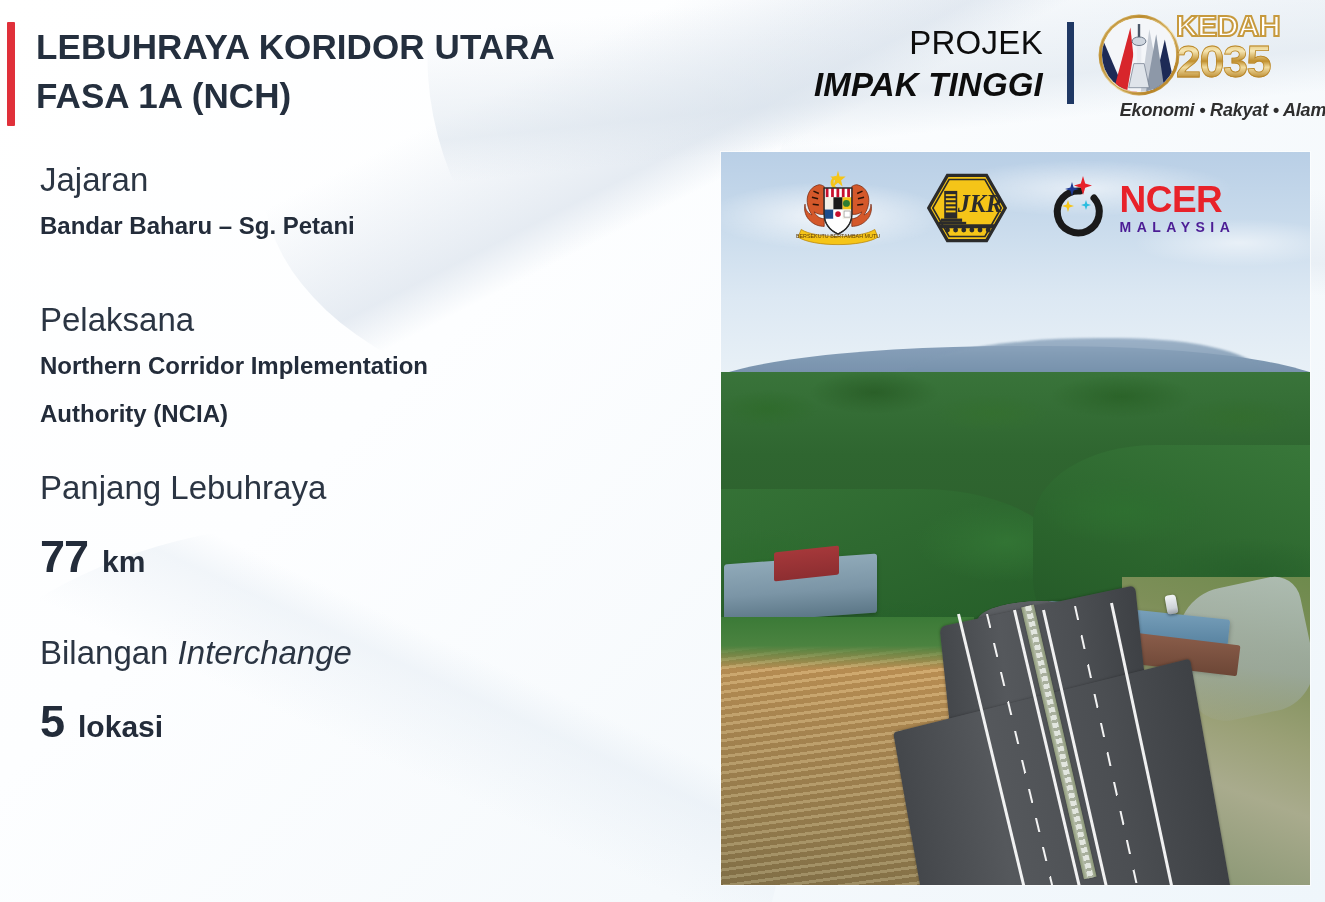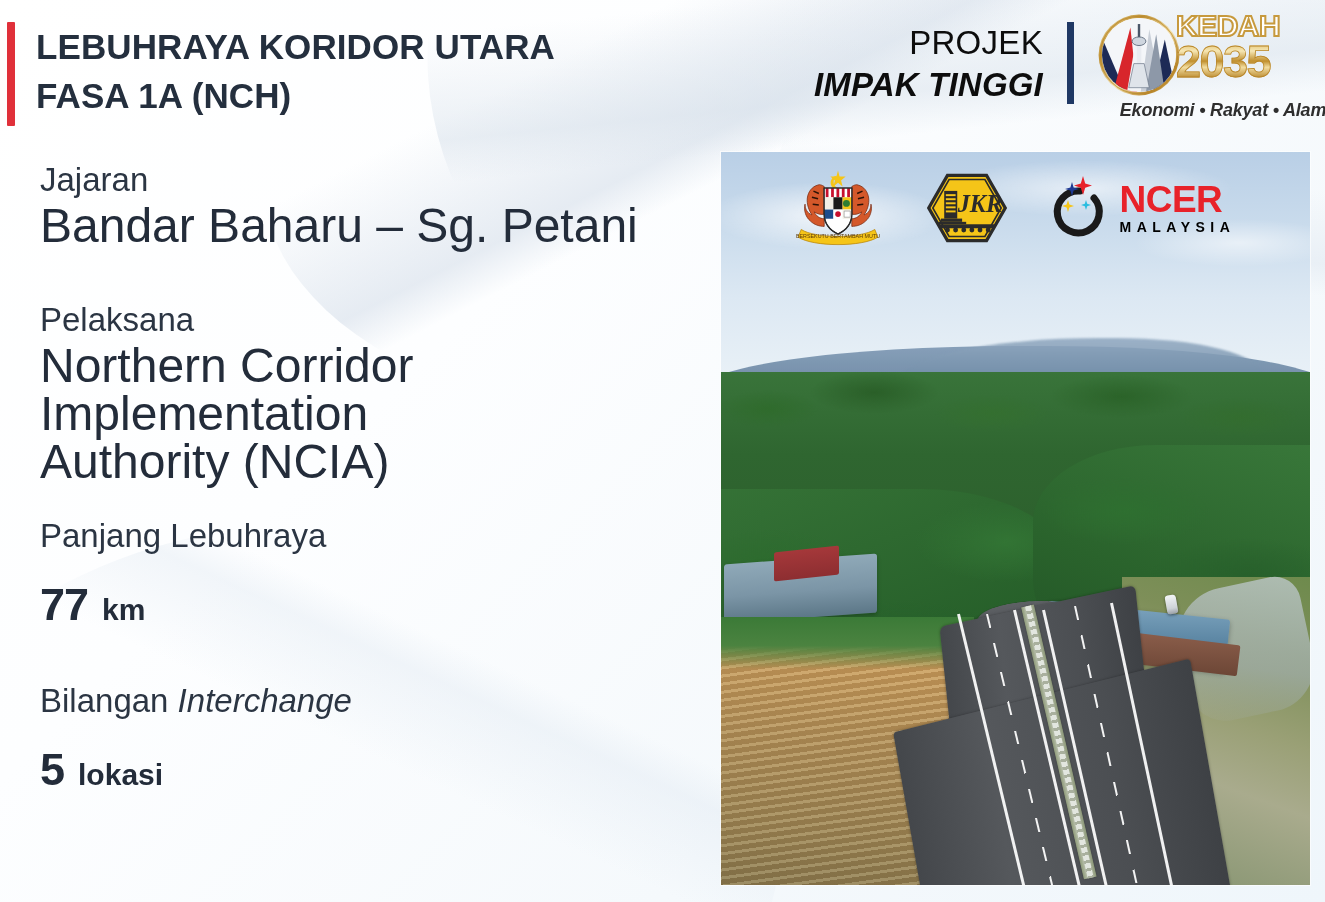--- a/index.html
+++ b/index.html
@@ -190,23 +190,23 @@
 
   .field { margin-bottom: 26px; }
   .field-label {
     font-size: 33px;
     line-height: 44px;
     font-weight: normal;
     color: #2b3543;
   }
   .field-label .it { font-style: italic; }
   .field-value {
-    font-size: 48px;
+    font-size: 24px;
     line-height: 48px;
-    font-weight: normal;
+    font-weight: bold;
     color: #232c3a;
   }
   .field-value .vline { display: block; }
 
   .stat-row {
     display: flex;
     align-items: baseline;
     gap: 14px;
   }
   .stat-number {
@@ -463,21 +463,21 @@
   .logo-jkr { position: relative; width: 82px; height: 70px; }
   
   .logo-ncer { position: relative; width: 190px; height: 70px; display: flex; align-items: center; }
   .ncer-text { margin-left: 4px; }
   .ncer-name {
     font-size: 37px; font-weight: bold; color: #e8222a;
     line-height: 36px; letter-spacing: -0.5px;
     font-family: "Liberation Sans", sans-serif;
   }
   .ncer-country {
-    font-size: 14px; font-weight: bold; color: #000000;
+    font-size: 14px; font-weight: bold; color: #4c1d95;
     letter-spacing: 5.5px; line-height: 16px; margin-top: 1px;
     font-family: "Liberation Sans", sans-serif;
   }
 </style>
 </head>
 <body>
 
 <div id="slide">
 
   <div class="swoosh swoosh-a"></div>

